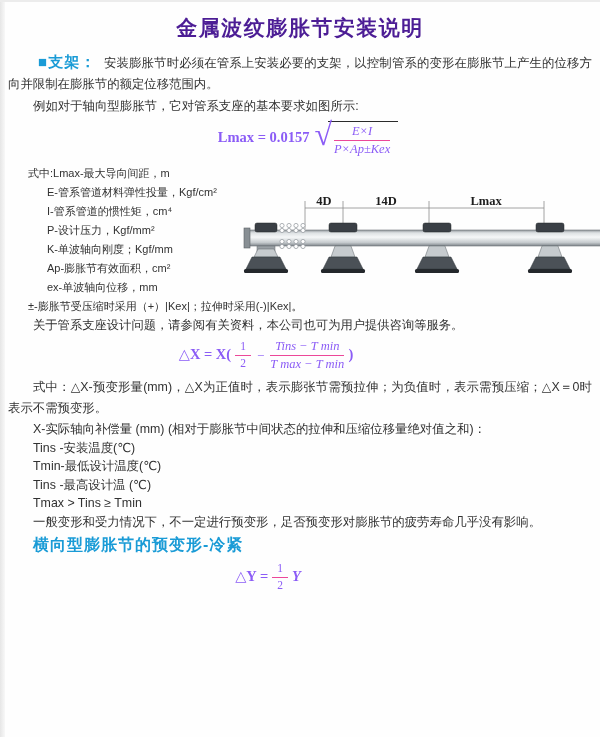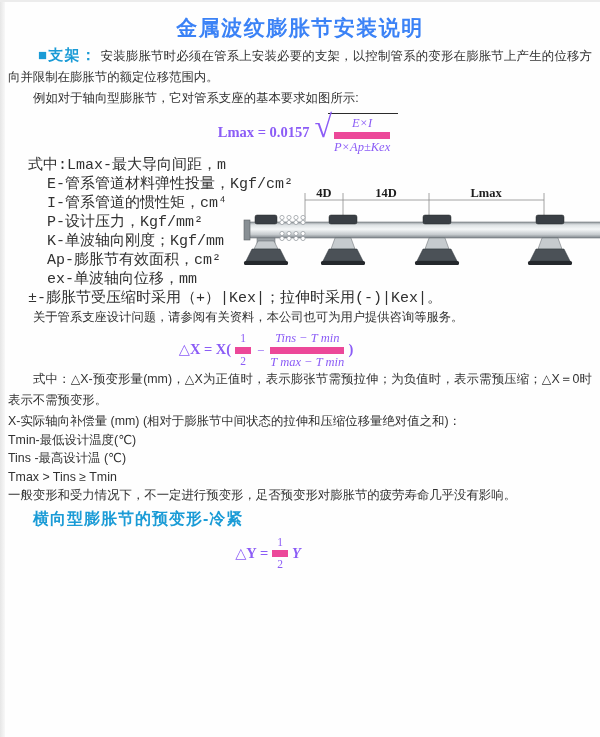--- a/index.html
+++ b/index.html
@@ -12,49 +12,49 @@
     font-family:"Liberation Sans","DejaVu Sans",sans-serif;
     color:#313131;
   }
   .edge-left { position:absolute; left:0; top:0; width:5px; height:100%;
     background:linear-gradient(to right,#e6e6e6,#f8f8f8); }
   .edge-top { position:absolute; left:0; top:0; width:100%; height:2px; background:#ececec; }
 
   .inner { position:relative; padding:0 8px; }
 
   h1.title { margin-top:14px; text-align:center; font-size:21px; font-weight:bold;
-    color:#3b82f6; letter-spacing:1.5px; }
+    color:#4c1d95; letter-spacing:1.5px; }
 
   .para { font-size:12.4px; line-height:21px; color:#323232; }
   .justify { text-align:justify; }
 
-  .support-para { margin-top:2px; text-indent:30px; }
+  .support-para { margin-top:11px; text-indent:30px;font-family:Liberation Mono, monospace; }
   .blue-inline { color:#1a9bd6; font-weight:bold; font-size:15px; letter-spacing:1px; }
   .example-line { margin-left:25px; line-height:20px; }
 
   
   .formula { text-align:center; font-family:"Liberation Serif","DejaVu Serif",serif; color:#8b5cf6; }
   .fbold { font-weight:bold; font-size:14.5px; }
   .fop { font-size:13px; padding:0 2px; vertical-align:middle; }
   .fitalic { font-style:italic; font-weight:bold; font-size:14.5px; }
   .f1 { margin:4px 0 2px; transform:translateX(8px); height:40px; }
   .sqrt { display:inline-flex; align-items:flex-start; vertical-align:middle; margin-left:5px; }
   .rad { font-size:32px; line-height:0.95; margin-right:-4px; transform:translateY(-1px); }
   .rooted { border-top:1.3px solid #2b2b2b; padding:2px 8px 0 6px; margin-top:1px; display:inline-block; }
   .frac { display:inline-block; text-align:center; font-style:italic; font-size:12.5px;
     line-height:1.2; vertical-align:middle; }
-  .frac .fn { display:block; border-bottom:7px solid #ec4899; padding:0 5px 1px; }
+  .frac .fn { display:block; border-bottom:1px solid #ec4899; padding:0 5px 1px; }
   .frac .fd { display:block; padding-top:1px; }
   .frac.small { font-style:normal; font-size:11.5px; }
   .f2 { margin-top:3px; transform:translateX(-34px); height:34px; }
   .f3 { margin-top:6px; transform:translateX(-32px); height:28px; }
 
   
   .defs-wrap { position:relative; margin-top:4px; height:172px; }
-  .def-line { font-size:15px; line-height:19px; margin-left:20px; white-space:nowrap;font-family:Liberation Mono, monospace; }
+  .def-line { font-size:11px; line-height:19px; margin-left:20px; white-space:nowrap; }
   .def-line.ind { margin-left:39px; }
   .def-note { font-size:12.3px; line-height:19px; margin-left:25px; }
   .diagram { position:absolute; left:232px; top:30px; }
   .dim { stroke:#8d8d8d; stroke-width:0.8; }
   .dlabel { font-family:"Liberation Serif","DejaVu Serif",serif; font-weight:bold;
     font-size:12.5px; fill:#1d1d1d; text-anchor:middle; }
   .clamp { fill:#3a3f45; stroke:#24282b; stroke-width:0.5; }
   .neck { fill:#c6cbce; stroke:#5f6468; stroke-width:0.5; }
   .base { fill:#4b5157; stroke:#2f3438; stroke-width:0.5; }
   .plate { fill:#24282c; }
@@ -62,21 +62,21 @@
 
   h2.sec-head { margin:7px 0 4px; font-size:17px; font-weight:bold; color:#1a9bd6;
     margin-left:20px; letter-spacing:1px; }
   .preform-body { text-indent:25px; line-height:20px; }
 
   h3.sub-head { font-size:16px; font-weight:bold; color:#1a9bd6; letter-spacing:1px; }
   .axial-head { margin:3px 0 0 45px; }
   .lateral-head { margin:4px 0 0 25px; }
 
   .explain { margin-top:4px; text-indent:25px; line-height:20.5px; }
-  .item-line { font-size:12.4px; line-height:18.5px; }
+  .item-line { font-size:12.4px; line-height:18.5px; margin-left:25px; }
   .items-block { margin-top:2px; }
 </style>
 </head>
 <body>
 
 <div class="page">
   <div class="edge-left"></div>
   <div class="edge-top"></div>
   <div class="inner">
 
@@ -184,20 +184,21 @@
       <span class="frac small"><span class="fn">1</span><span class="fd">2</span></span>
       <span class="fop">−</span>
       <span class="frac"><span class="fn">Tins − T min</span><span class="fd">T max − T min</span></span>
       <span class="fbold">)</span>
     </div>
 
     <p class="para justify explain">式中：△X-预变形量(mm)，△X为正值时，表示膨张节需预拉伸；为负值时，表示需预压缩；△X＝0时表示不需预变形。</p>
 
     <div class="items-block">
       <p class="item-line">X-实际轴向补偿量 (mm) (相对于膨胀节中间状态的拉伸和压缩位移量绝对值之和)：</p>
+      <p class="item-line">Tins -安装温度(℃)</p>
       <p class="item-line">Tmin-最低设计温度(℃)</p>
       <p class="item-line">Tins -最高设计温 (℃)</p>
       <p class="item-line">Tmax &gt; Tins ≥ Tmin</p>
       <p class="item-line">一般变形和受力情况下，不一定进行预变形，足否预变形对膨胀节的疲劳寿命几乎没有影响。</p>
     </div>
 
     <h3 class="sub-head lateral-head">横向型膨胀节的预变形-冷紧</h3>
 
     <div class="formula f3">
       <span class="fbold">△Y =</span>

